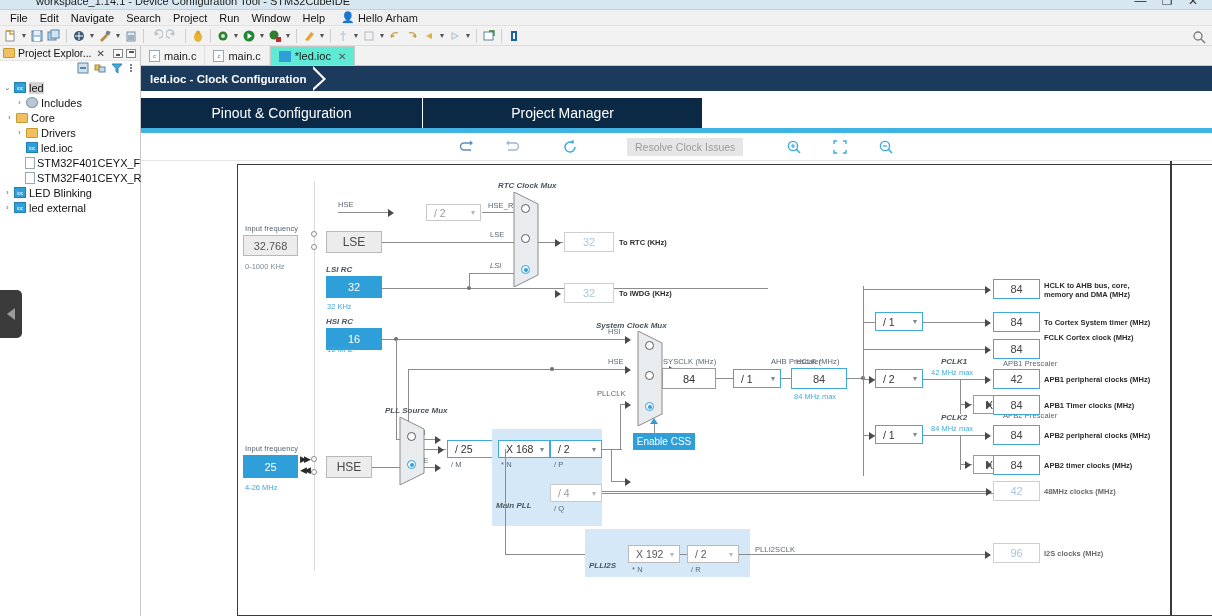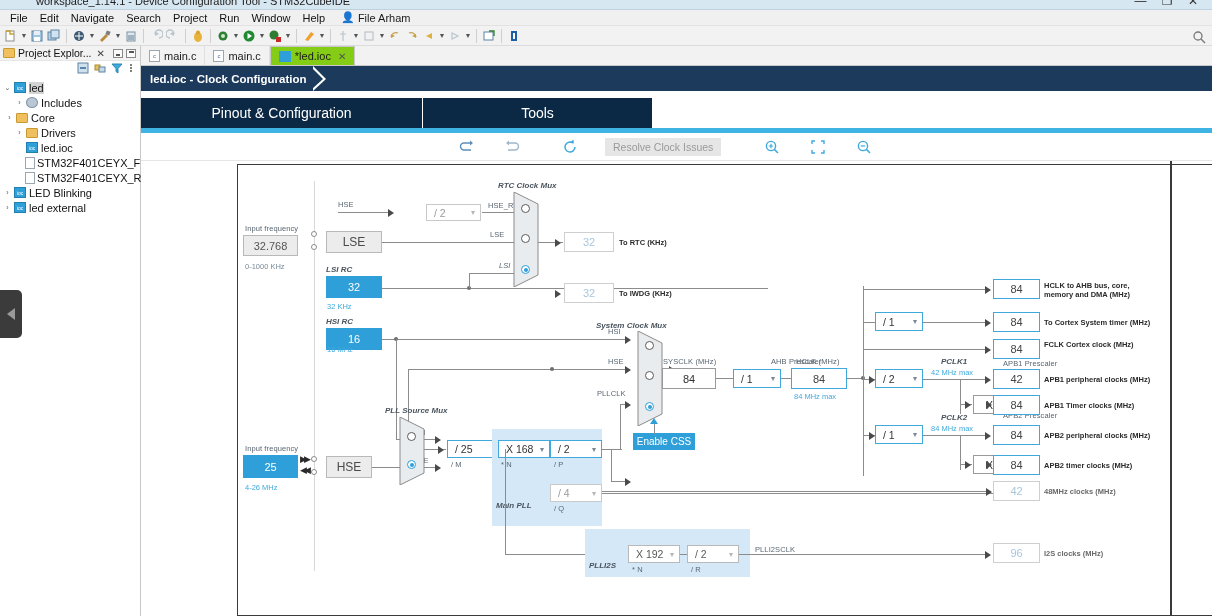--- a/index.html
+++ b/index.html
@@ -59,21 +59,21 @@
   #tabstrip {
     position:absolute; left:141px; top:46px; width:1071px; height:20px;
     background:#f2f2f2; border-bottom:1px solid #c8c8c8;
     display:flex; align-items:flex-end;
   }
   .etab {
     height:19px; display:flex; align-items:center; gap:4px;
     padding:0 8px; font-size:11px; color:#1a1a1a; background:#f2f2f2;
     border-right:1px solid #e0e0e0;
   }
-  .etab.active { background:#84cc16; border-top:1px solid #c8c8c8;
+  .etab.active { background:#5eead4; border-top:1px solid #c8c8c8;
                  border-left:1px solid #c8c8c8; border-right:1px solid #c8c8c8; }
   .etab .xg { font-size:10px; color:#555; margin-left:3px; }
   .file-ico {
     width:11px; height:12px; background:#ffffff; border:1px solid #9aa7b0;
     display:inline-block; position:relative; font-size:6px; color:#3f6ea8;
     text-align:center; line-height:11px;
   }
   .ioc-ico { width:12px; height:11px; background:#2f9fd9; display:inline-block; }
   #searchTop {
     position:absolute; right:6px; top:30px; width:14px; height:14px;
@@ -264,21 +264,21 @@
   <div class="menu-item">File</div>
   <div class="menu-item">Edit</div>
   <div class="menu-item">Navigate</div>
   <div class="menu-item">Search</div>
   <div class="menu-item">Project</div>
   <div class="menu-item">Run</div>
   <div class="menu-item">Window</div>
   <div class="menu-item">Help</div>
   <div class="user">
     <span class="person-ico">👤</span>
-    <span>File Arham</span>
+    <span>Hello Arham</span>
   </div>
 </div>
 
 <div id="toolbar">
   <div class="tb">
       <svg width="14" height="14">
         <rect x="2" y="2" width="8" height="10" fill="#fff" stroke="#8a8a8a"></rect>
         <path d="M2 2 L6 2 L6 5 L10 5" fill="none" stroke="#c8a02a" stroke-width="1.4"></path>
       </svg>
     </div>
@@ -539,22 +539,22 @@
 
 <div id="cubehdr">
   <div class="crumb">led.ioc - Clock Configuration</div>
   <div class="arrowtip"></div>
 </div>
 
 <div id="maintabs">
   <div class="mtab" style="width:282px;">
     <span>Pinout &amp; Configuration</span>
   </div>
-  <div class="mtab" style="width:229px;border-right:none;">
-    <span>Tools</span>
+  <div class="mtab" style="width:280px;">
+    <span>Project Manager</span>
   </div>
 </div>
 <div id="tabunderline"></div>
 
 <div id="clktb">
   <div class="ctb" style="margin-left:313px;">
     <svg width="16" height="16">
         <path d="M12 11 L5 11 a3.5 3.5 0 0 1 0 -7 L11 4" fill="none" stroke="#5b8fb9" stroke-width="1.4"></path>
         <path d="M11 1.5 L14 4 L11 6.5 Z" fill="#5b8fb9"></path>
       </svg>
@@ -564,21 +564,21 @@
         <path d="M4 11 L11 11 a3.5 3.5 0 0 0 0 -7 L5 4" fill="none" stroke="#9fb7c9" stroke-width="1.4"></path>
         <path d="M5 1.5 L2 4 L5 6.5 Z" fill="#9fb7c9"></path>
       </svg>
   </div>
   <div class="ctb" style="margin-left:32px;">
     <svg width="18" height="18">
         <path d="M14 9 a5 5 0 1 1 -2 -4" fill="none" stroke="#3fa9dd" stroke-width="1.5"></path>
         <path d="M12.5 1.5 L12.8 5.6 L9 4.6 Z" fill="#3fa9dd"></path>
       </svg>
   </div>
-  <div id="resolveBtn" style="margin-left:22px;">
+  <div id="resolveBtn" style="margin-left:44px;">
     <span>Resolve Clock Issues</span>
   </div>
   <div class="ctb" style="margin-left:38px;">
     <svg width="16" height="16">
         <circle cx="7" cy="7" r="4.6" fill="none" stroke="#3fa9dd" stroke-width="1.4"></circle>
         <path d="M4.8 7 L9.2 7 M7 4.8 L7 9.2" stroke="#3fa9dd" stroke-width="1.2"></path>
         <path d="M10.4 10.4 L14 14" stroke="#3fa9dd" stroke-width="1.5"></path>
       </svg>
   </div>
   <div class="ctb" style="margin-left:20px;">
@@ -627,21 +627,21 @@
   <div class="lbl-s" style="left:349px; top:69px;">LSE</div>
   <div class="wire h" style="left:241px; top:81px; width:140px;"></div>
   <div class="arrow" style="left:379px; top:77.5px;"></div>
 
   <div class="lbl-b" style="left:185px; top:104px; color:#4a545e;">LSI RC</div>
   <div class="box-blue" style="left:185px; top:115px; width:56px; height:22px;">
     <span>32</span>
   </div>
   <div class="lbl-blue" style="left:186px; top:141px;">32 KHz</div>
 
-  <div class="lbl-s" style="left:358px; top:100px;font-style:italic;">LSI</div>
+  <div class="lbl-s" style="left:349px; top:100px;font-style:italic;">LSI</div>
   <div class="wire h" style="left:241px; top:127px; width:386px;"></div>
   <div class="dot" style="left:326px; top:125px;"></div>
   <div class="wire v" style="left:328px; top:112px; height:15px;"></div>
   <div class="wire h" style="left:328px; top:112px; width:53px;"></div>
   <div class="arrow" style="left:379px; top:108.5px;"></div>
 
   <div class="lbl-b" style="left:357px; top:20px; color:#4a545e;">RTC Clock Mux</div>
   <div class="mux" style="left:370px; top:31px;">
     <svg width="30" height="95">
         <polygon points="3,0 27,12 27,83 3,95" fill="#e9ecef" stroke="#8a8a8a" stroke-width="1"></polygon>
@@ -869,21 +869,21 @@
 memory and DMA (MHz)</div>
 
   <div class="box-out" style="left:852px; top:151px; width:47px; height:20px;">
     <span>84</span>
   </div>
   <div class="lbl-out" style="left:903px; top:157px;">To Cortex System timer (MHz)</div>
 
   <div class="box-out" style="left:852px; top:178px; width:47px; height:20px;">
     <span>84</span>
   </div>
-  <div class="lbl-out" style="left:903px; top:179px;">FCLK Cortex clock (MHz)</div>
+  <div class="lbl-out" style="left:903px; top:172px;">FCLK Cortex clock (MHz)</div>
 
   <div class="box-out" style="left:852px; top:208px; width:47px; height:20px;">
     <span>42</span>
   </div>
   <div class="lbl-out" style="left:903px; top:214px;">APB1 peripheral clocks (MHz)</div>
 
   <div class="box-out" style="left:852px; top:234px; width:47px; height:20px;">
     <span>84</span>
   </div>
   <div class="lbl-out" style="left:903px; top:240px;">APB1 Timer clocks (MHz)</div>

